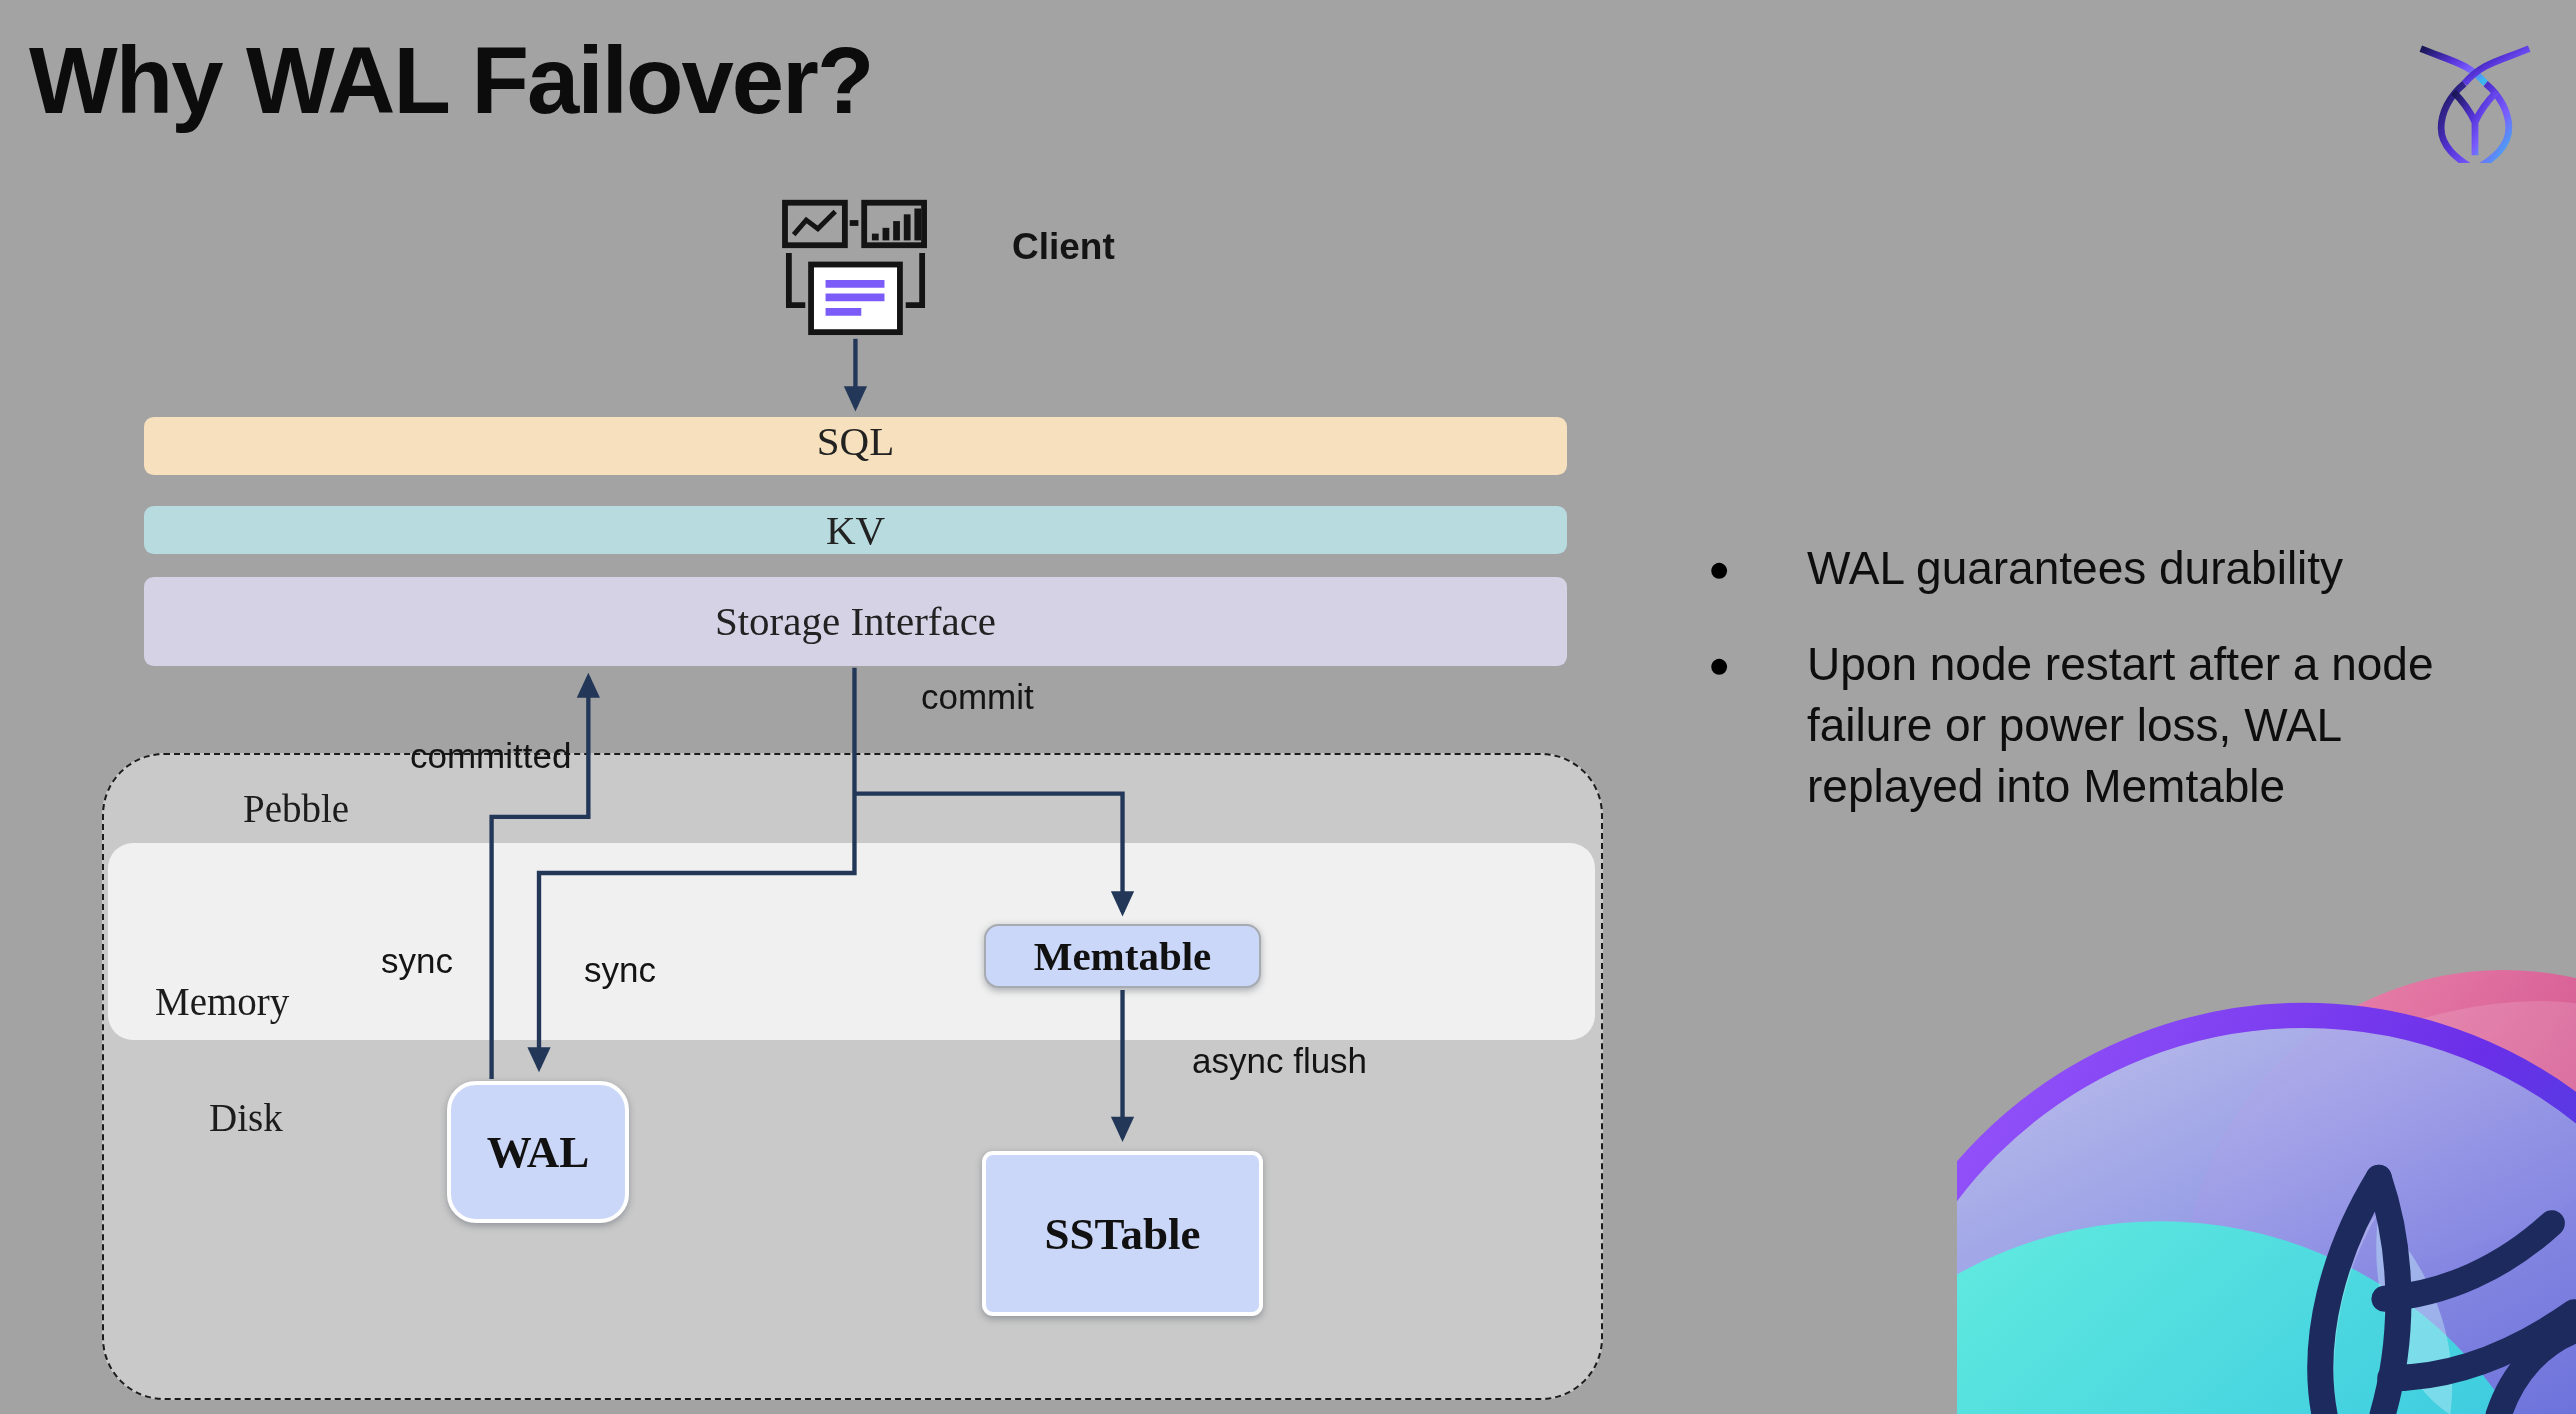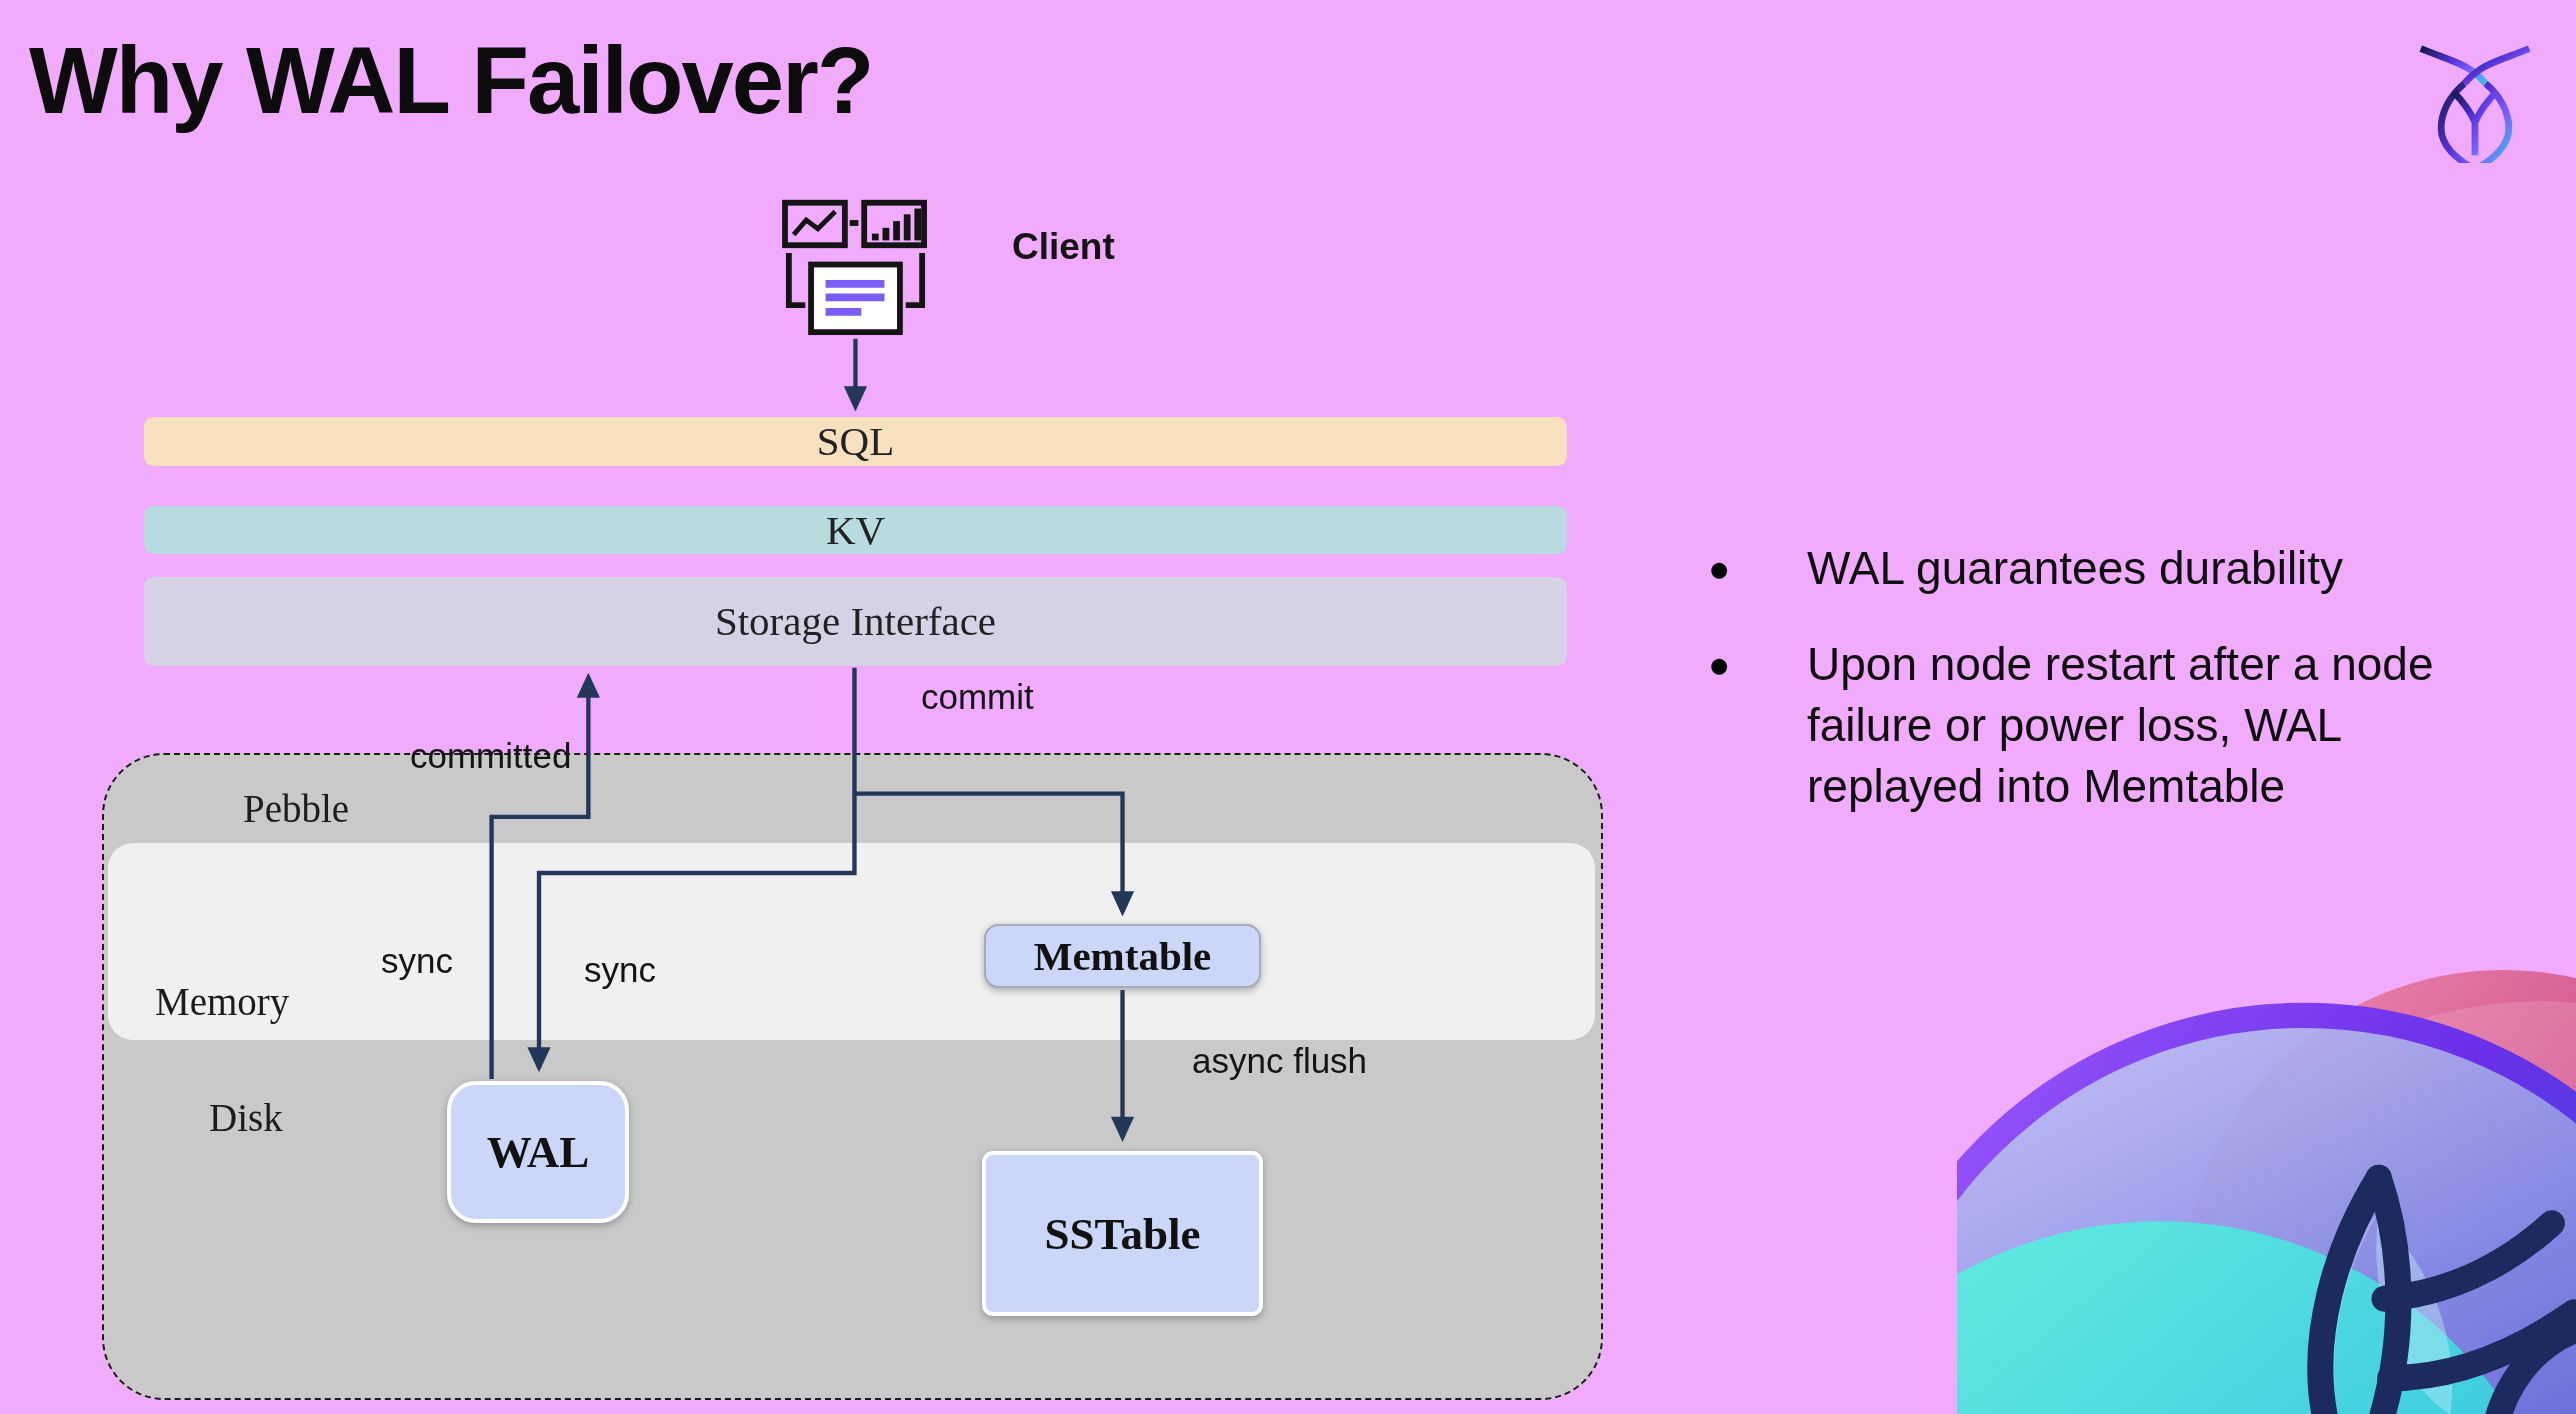--- a/index.html
+++ b/index.html
@@ -1,27 +1,27 @@
 <!DOCTYPE html>
 <html><head>
 <meta charset="utf-8">
 <style>
   html,body{margin:0;padding:0;background:#ffffff;}
-  .slide{position:relative;width:2576px;height:1415px;background:#f0abfc;overflow:hidden;
+  .slide{position:relative;width:2576px;height:1415px;background:#a3a3a3;overflow:hidden;
          font-family:"Liberation Sans",sans-serif;color:#111;}
   .abs{position:absolute;}
 
   
   .title{left:29px;top:27px;font-size:94px;font-weight:bold;letter-spacing:-1.9px;color:#0c0c0c;
          font-family:"Liberation Sans",sans-serif;}
 
   
   .bar{left:144px;width:1423px;border-radius:9.7px;text-align:center;
        font-family:"Liberation Serif",serif;font-size:41px;color:#222;}
-  .bar-sql{top:417px;height:49px;line-height:48px;background:#f6e0bd;}
+  .bar-sql{top:417px;height:58px;line-height:48px;background:#f6e0bd;}
   .bar-kv{top:506px;height:48px;line-height:48px;background:#b7dbdf;}
   .bar-storage{top:577px;height:89px;line-height:89px;background:#d6d2e6;}
 
   
   .pebble{left:102px;top:753px;width:1501px;height:647px;background:#c9c9c9;
           border:2.9px dashed #1b1b1b;border-radius:62px;box-sizing:border-box;}
   .memory-band{left:108px;top:843px;width:1487px;height:197px;background:#f0f0f0;border-radius:25px;}
 
   .region-label{font-family:"Liberation Serif",serif;font-size:39px;color:#1c1c1c;}
   .lbl-pebble{left:228px;top:786px;margin-left:15px;}

